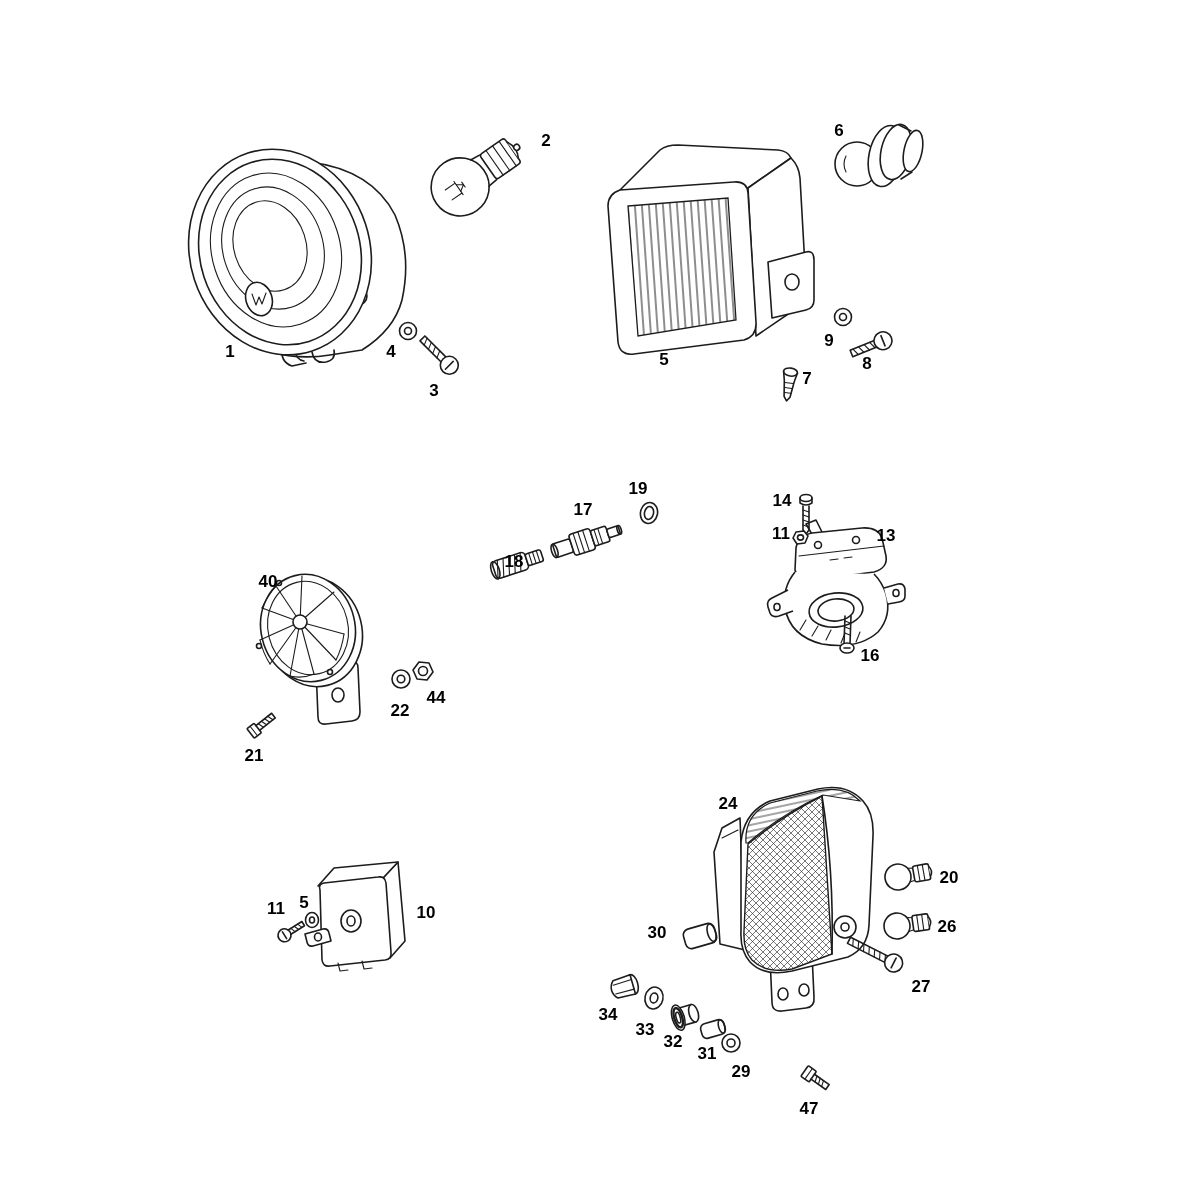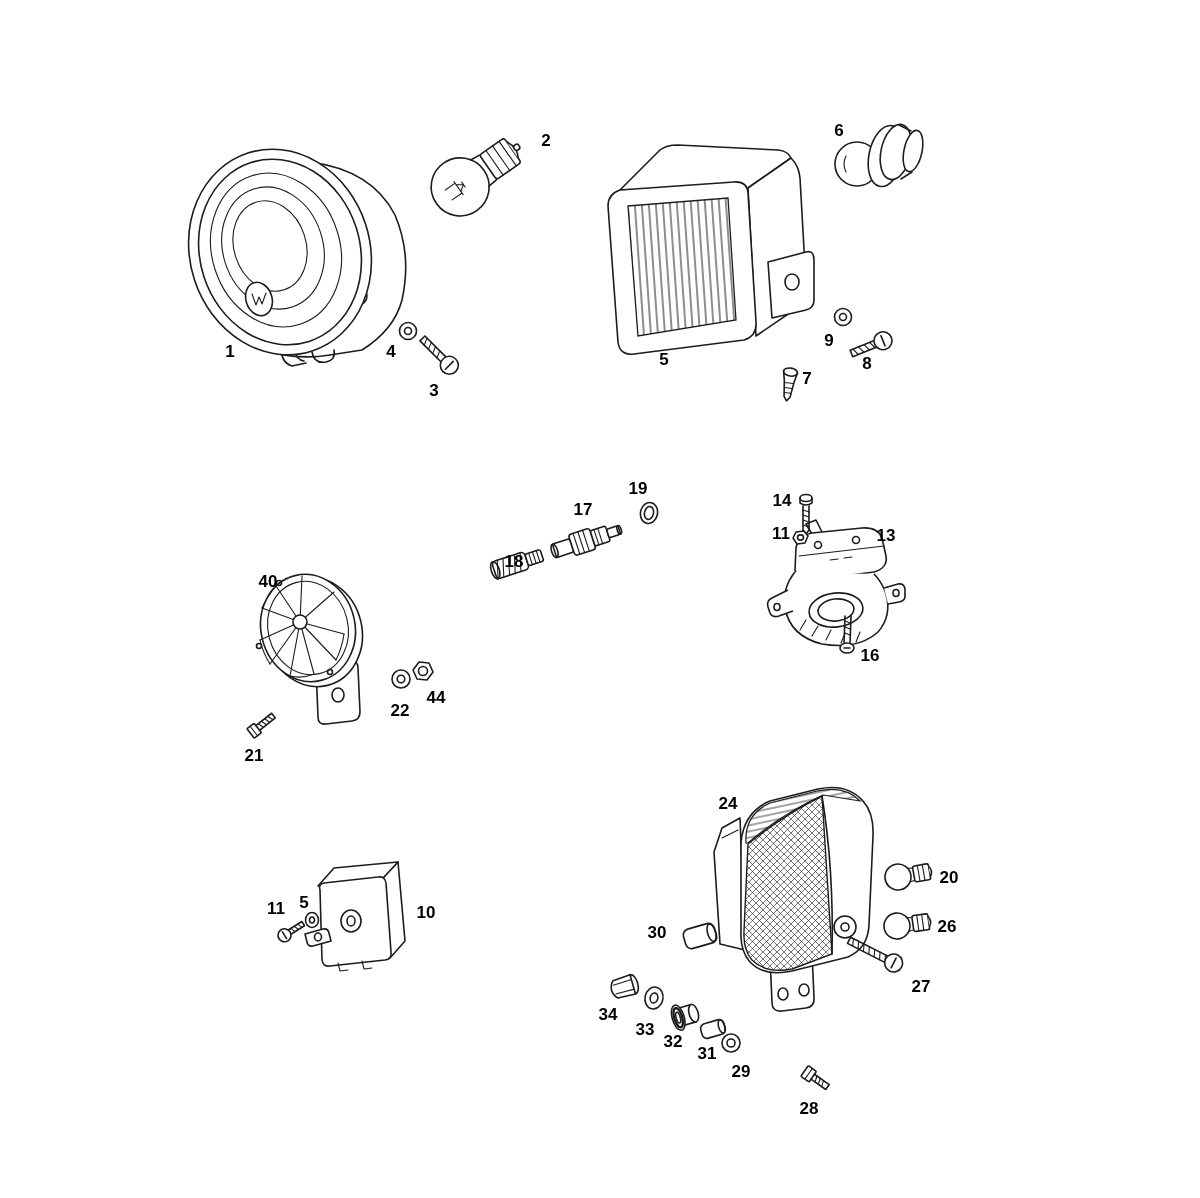--- a/index.html
+++ b/index.html
@@ -335,21 +335,21 @@
 <div class="part-label" style="left:514px;top:562px">18</div>
 <div class="part-label" style="left:638px;top:489px">19</div>
 <div class="part-label" style="left:268px;top:582px">40</div>
 <div class="part-label" style="left:254px;top:756px">21</div>
 <div class="part-label" style="left:400px;top:711px">22</div>
 <div class="part-label" style="left:436px;top:698px">44</div>
 <div class="part-label" style="left:728px;top:804px">24</div>
 <div class="part-label" style="left:949px;top:878px">20</div>
 <div class="part-label" style="left:947px;top:927px">26</div>
 <div class="part-label" style="left:921px;top:987px">27</div>
-<div class="part-label" style="left:809px;top:1109px">28</div>
+<div class="part-label" style="left:809px;top:1109px">47</div>
 <div class="part-label" style="left:741px;top:1072px">29</div>
 <div class="part-label" style="left:657px;top:933px">30</div>
 <div class="part-label" style="left:707px;top:1054px">31</div>
 <div class="part-label" style="left:673px;top:1042px">32</div>
 <div class="part-label" style="left:645px;top:1030px">33</div>
 <div class="part-label" style="left:608px;top:1015px">34</div>
 
 </div>
 
 </body></html>

